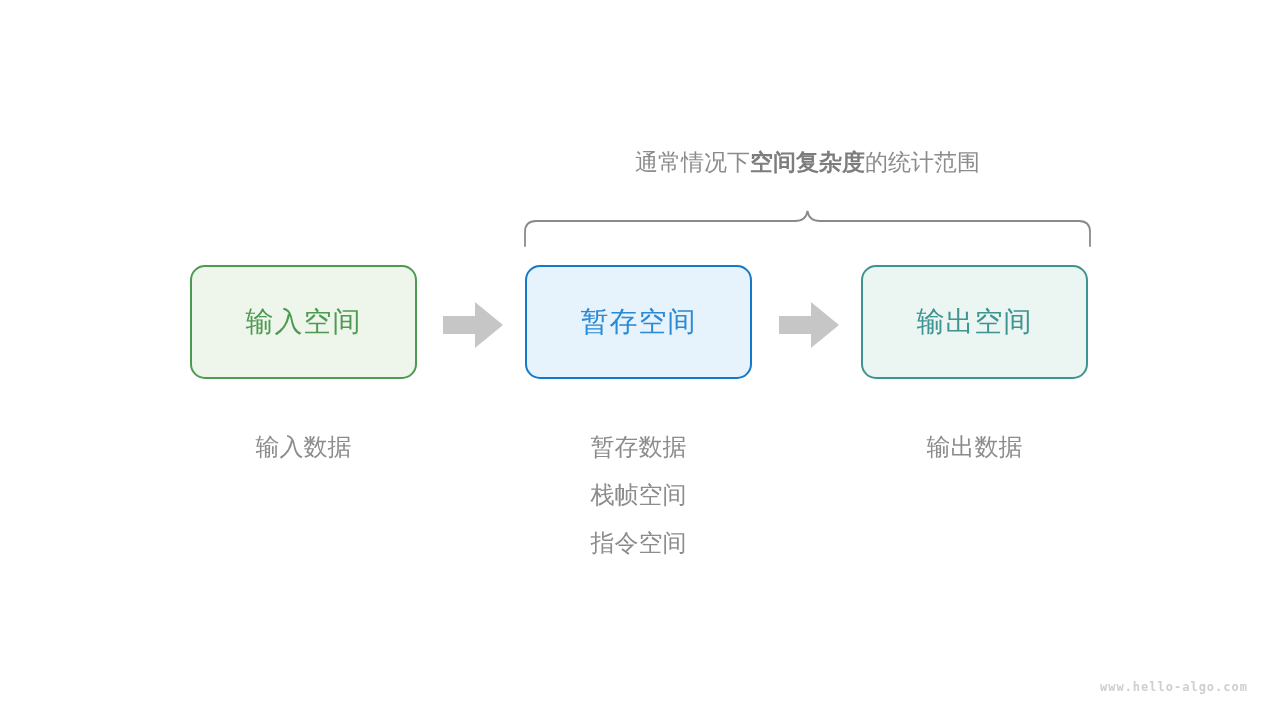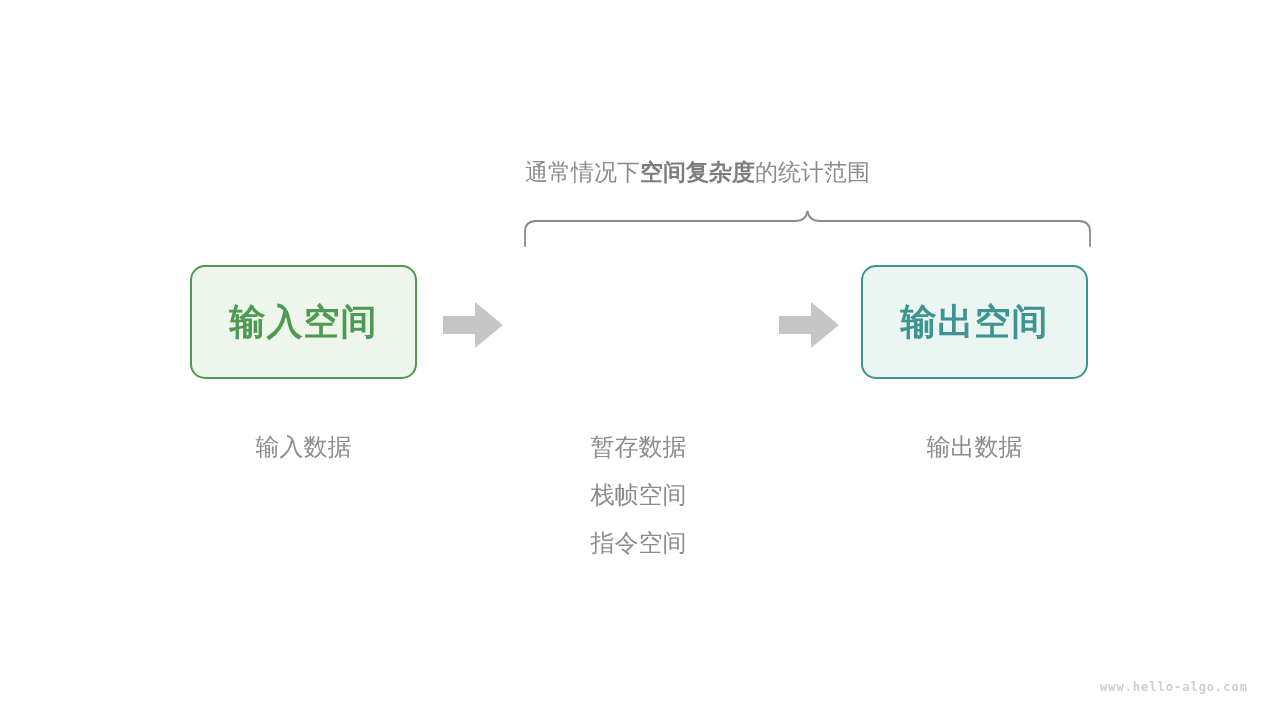--- a/index.html
+++ b/index.html
@@ -20,27 +20,28 @@
     left: 0;
     top: 0;
     width: 1280px;
     height: 720px;
   }
 
   
   .caption {
     position: absolute;
     left: 525px;
-    top: 155px;
+    top: 147px;
     width: 565px;
-    text-align: left;
+    text-align: center;
     font-size: 23px;
     line-height: 34px;
     color: #8c8c8c;
     white-space: nowrap;
+    font-family: Liberation Mono, monospace;
   }
   .caption .strong {
     font-weight: bold;
     color: #7d7d7d;
   }
 
   
   .brace-layer {
     position: absolute;
     left: 0;
@@ -58,22 +59,22 @@
     height: 114px;
     border-radius: 15px;
     border-style: solid;
     border-width: 2px;
     box-sizing: border-box;
     display: flex;
     align-items: center;
     justify-content: center;
   }
   .box-label {
-    font-size: 36px;
-    font-weight: bold;
+    font-size: 28px;
+    font-weight: normal;
     letter-spacing: 1px;
   }
 
   .box-input {
     left: 190px;
     border-color: #4f9a52;
     background: #eef6ec;
   }
   .box-input .box-label { color: #4f9a52; }
 
@@ -153,20 +154,23 @@
   </svg>
 
   <div class="box box-input">
     <span class="box-label">输入空间</span>
   </div>
 
   <svg class="arrow arrow-1" viewBox="0 0 60 46" xmlns="http://www.w3.org/2000/svg">
     <path d="M 0 14 L 32 14 L 32 0 L 60 23 L 32 46 L 32 32 L 0 32 Z" fill="#c6c6c6"></path>
   </svg>
 
+  <div class="box box-temp">
+    <span class="box-label">暂存空间</span>
+  </div>
 
   <svg class="arrow arrow-2" viewBox="0 0 60 46" xmlns="http://www.w3.org/2000/svg">
     <path d="M 0 14 L 32 14 L 32 0 L 60 23 L 32 46 L 32 32 L 0 32 Z" fill="#c6c6c6"></path>
   </svg>
 
   <div class="box box-output">
     <span class="box-label">输出空间</span>
   </div>
 
   <div class="sublabels sub-col-input">

